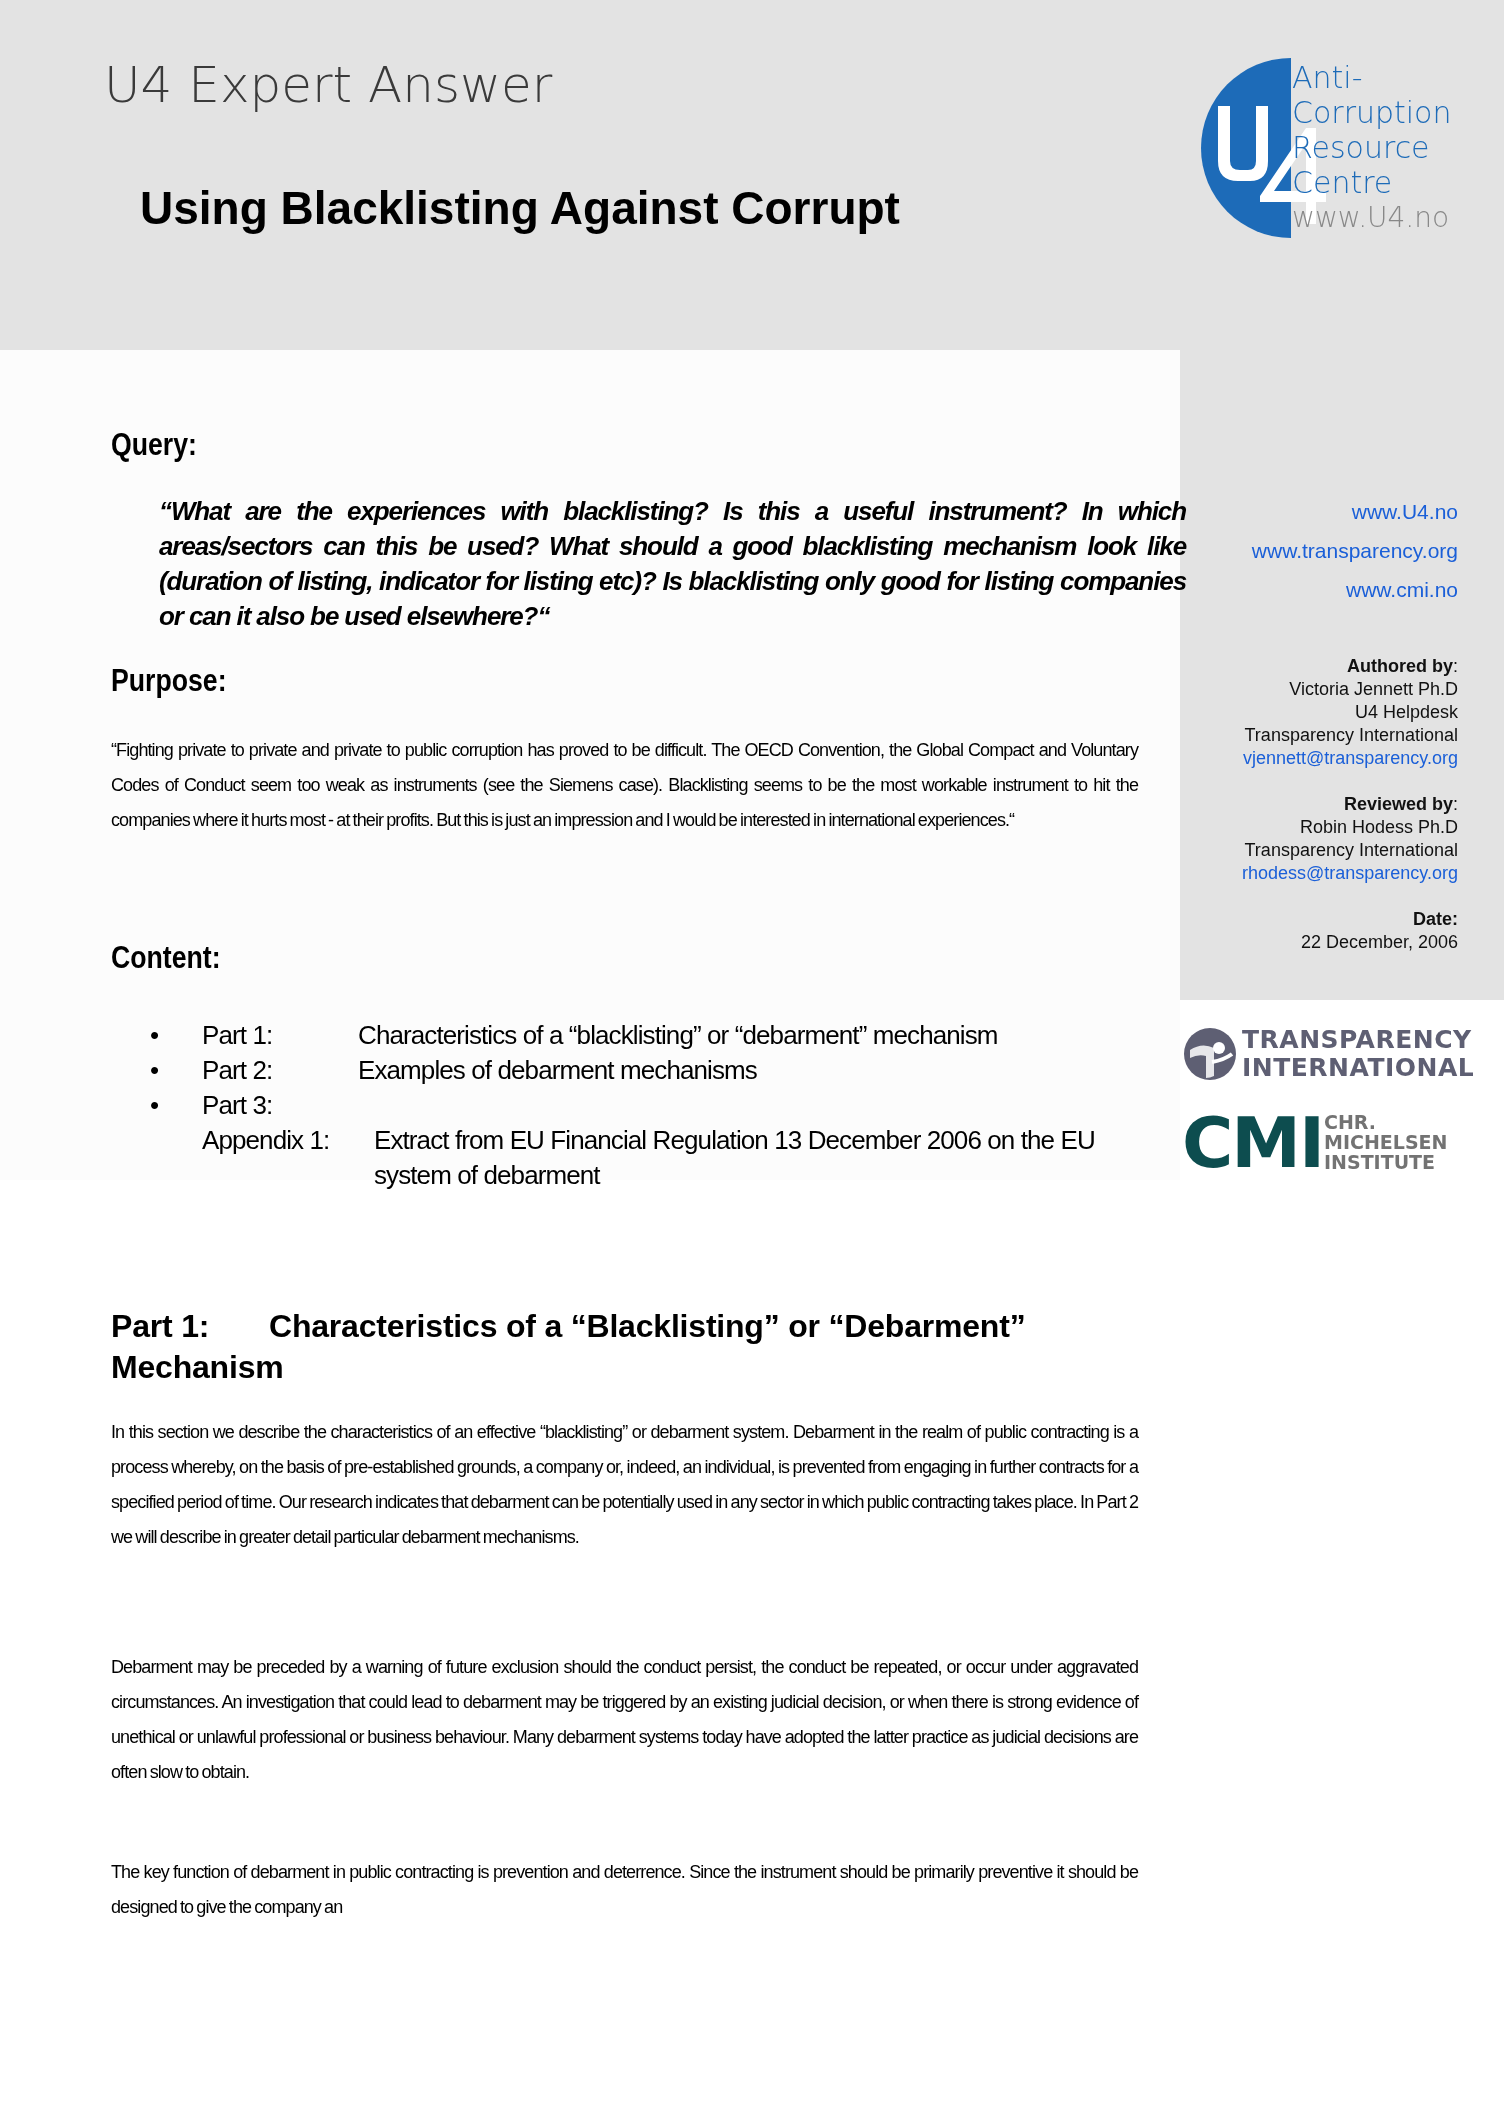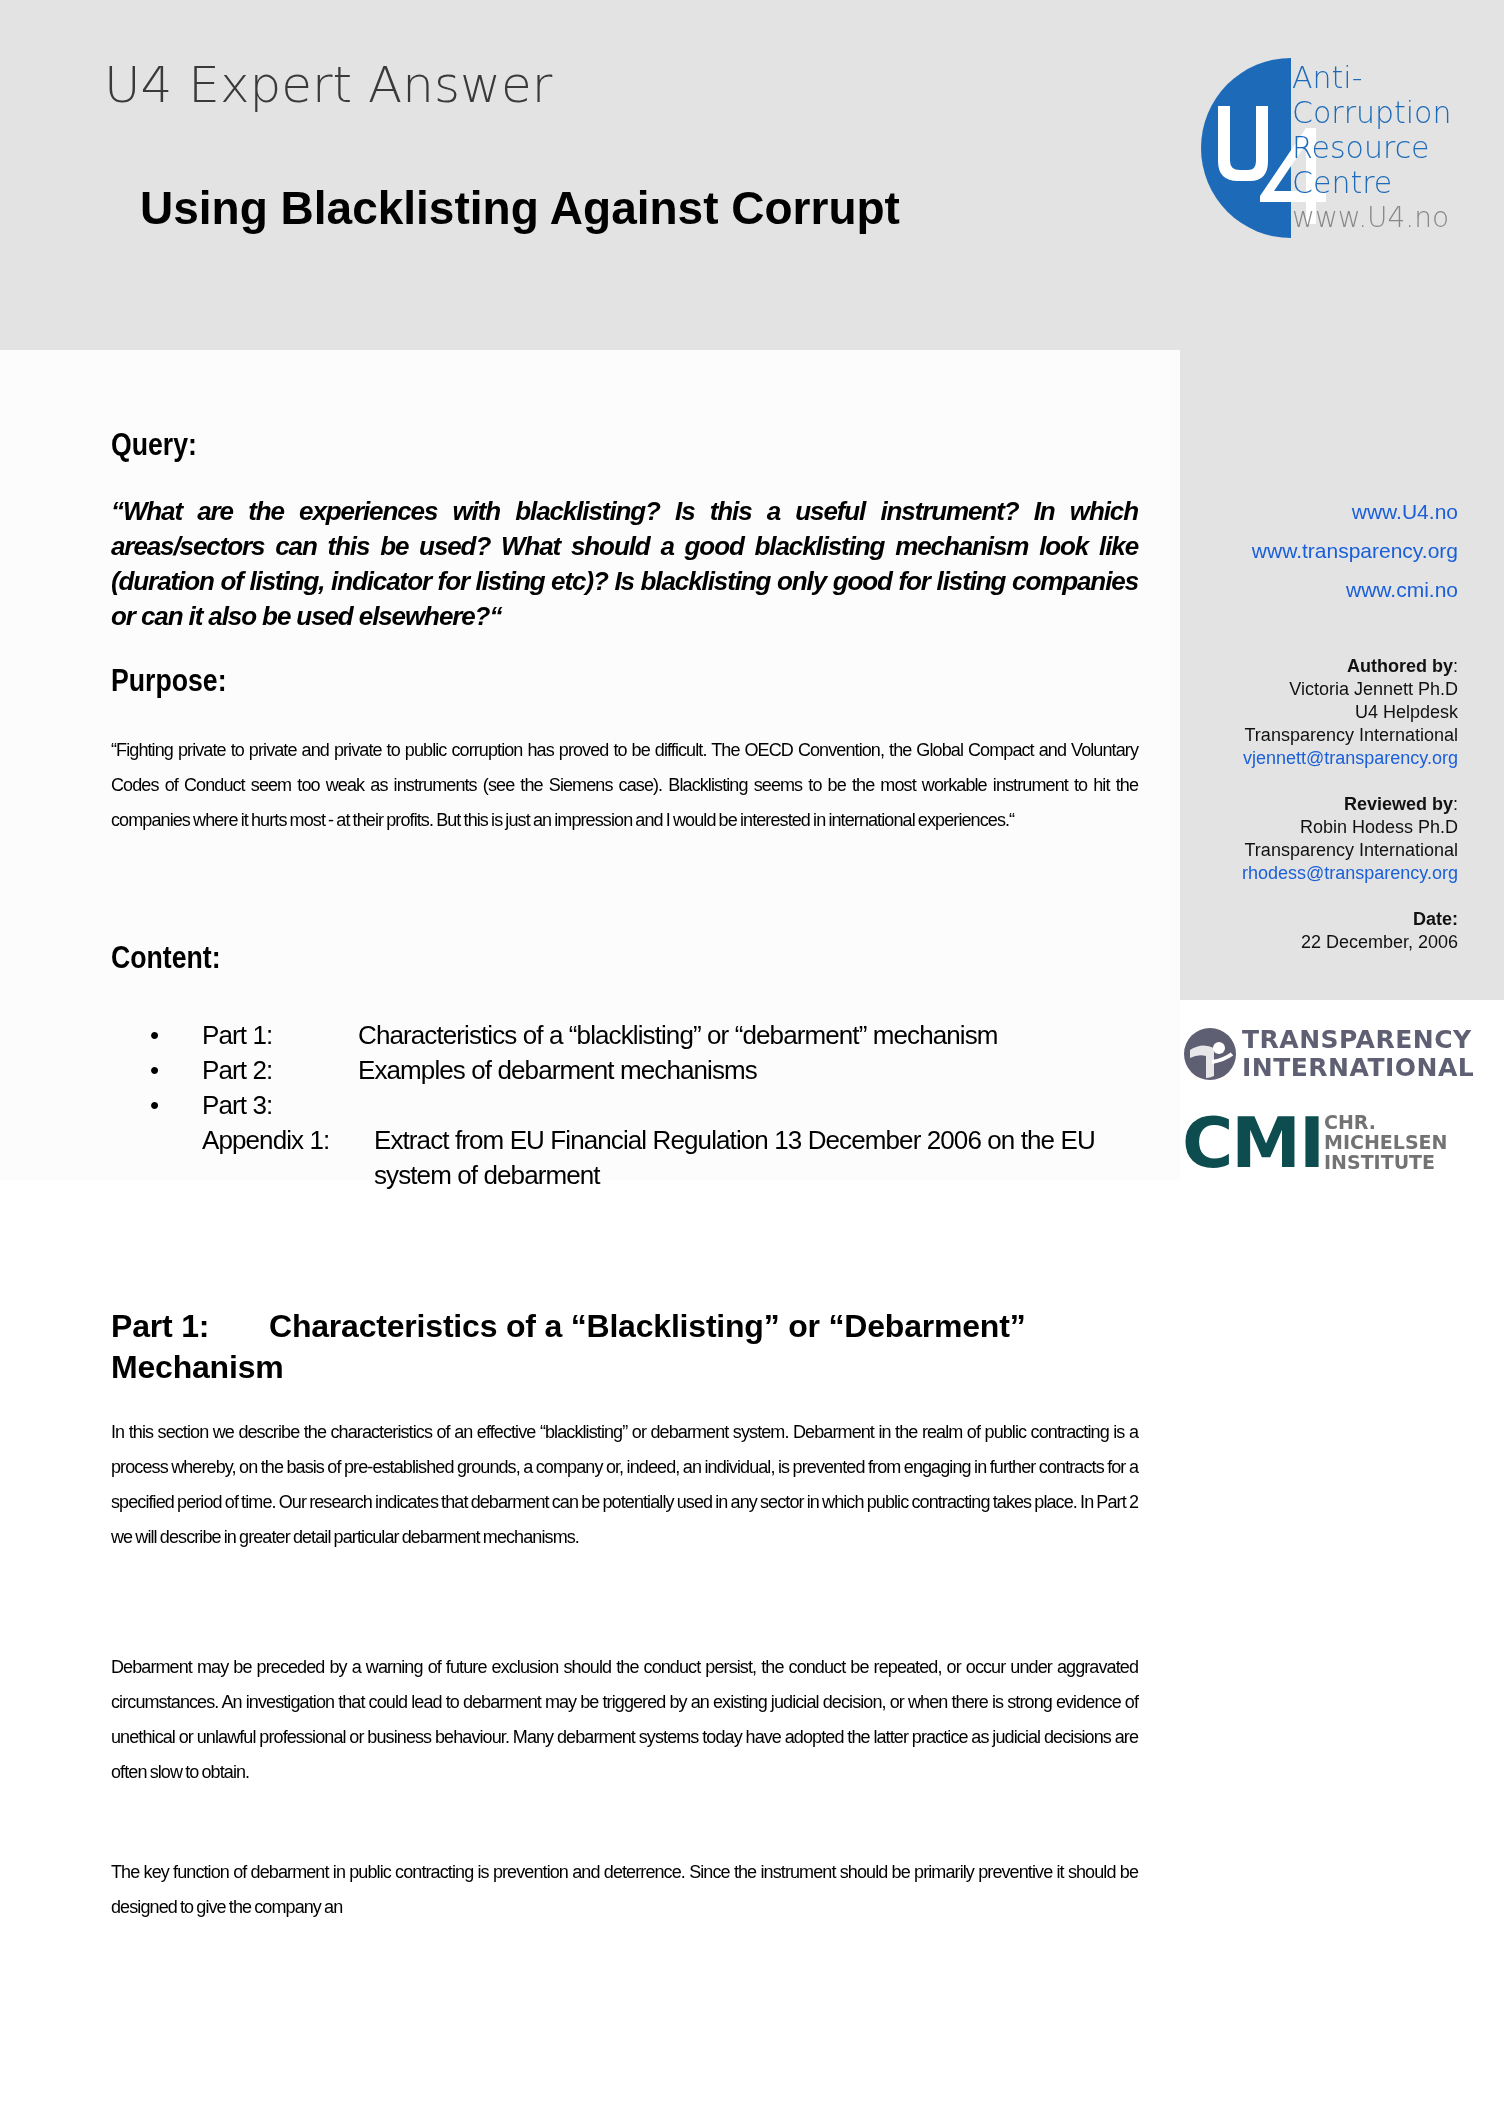--- a/index.html
+++ b/index.html
@@ -25,21 +25,21 @@
   .ti-logo { position:absolute; left:1182px; top:1026px; }
   .ti-text { position:absolute; left:1242px; top:1026px; font-family:"DejaVu Sans", sans-serif; font-weight:bold;
          font-size:25px; line-height:28px; color:#5e5f73; letter-spacing:0.5px; }
   .cmi-big { position:absolute; left:1182px; top:1108px; font-family:"DejaVu Sans", sans-serif; font-weight:bold;
          font-size:70px; line-height:70px; color:#0d4d4f; letter-spacing:-2px; }
   .cmi-small { position:absolute; left:1324px; top:1112px; font-family:"DejaVu Sans", sans-serif; font-weight:bold;
          font-size:19px; line-height:20px; color:#737373; }
   .content { position:absolute; left:111px; width:1027px; }
   .h2 { font-weight:bold; font-size:31px; font-stretch:condensed; transform:scaleX(0.86); transform-origin:left; white-space:nowrap; }
   .para { font-size:18px; line-height:35px; text-align:justify; letter-spacing:-0.9px; word-spacing:-1px; }
-  .query { font-style:italic; font-weight:bold; font-size:26px; line-height:35px; text-align:justify; letter-spacing:-1.1px; }
+  .query { font-style:italic; font-weight:bold; font-size:26px; line-height:35px; text-align:justify; letter-spacing:-1.1px;margin-left:48px; }
   .toc { position:absolute; left:150px; top:1018px; font-size:26px; line-height:35px; letter-spacing:-0.9px; }
   .toc-row { display:flex; }
   .toc-bullet { width:52px; }
   .toc-label { width:156px; }
   .toc-text { width:760px; }
   .part-h { font-weight:bold; font-size:32px; line-height:41px; letter-spacing:-0.2px; }
 </style>
 </head>
 <body>
 

